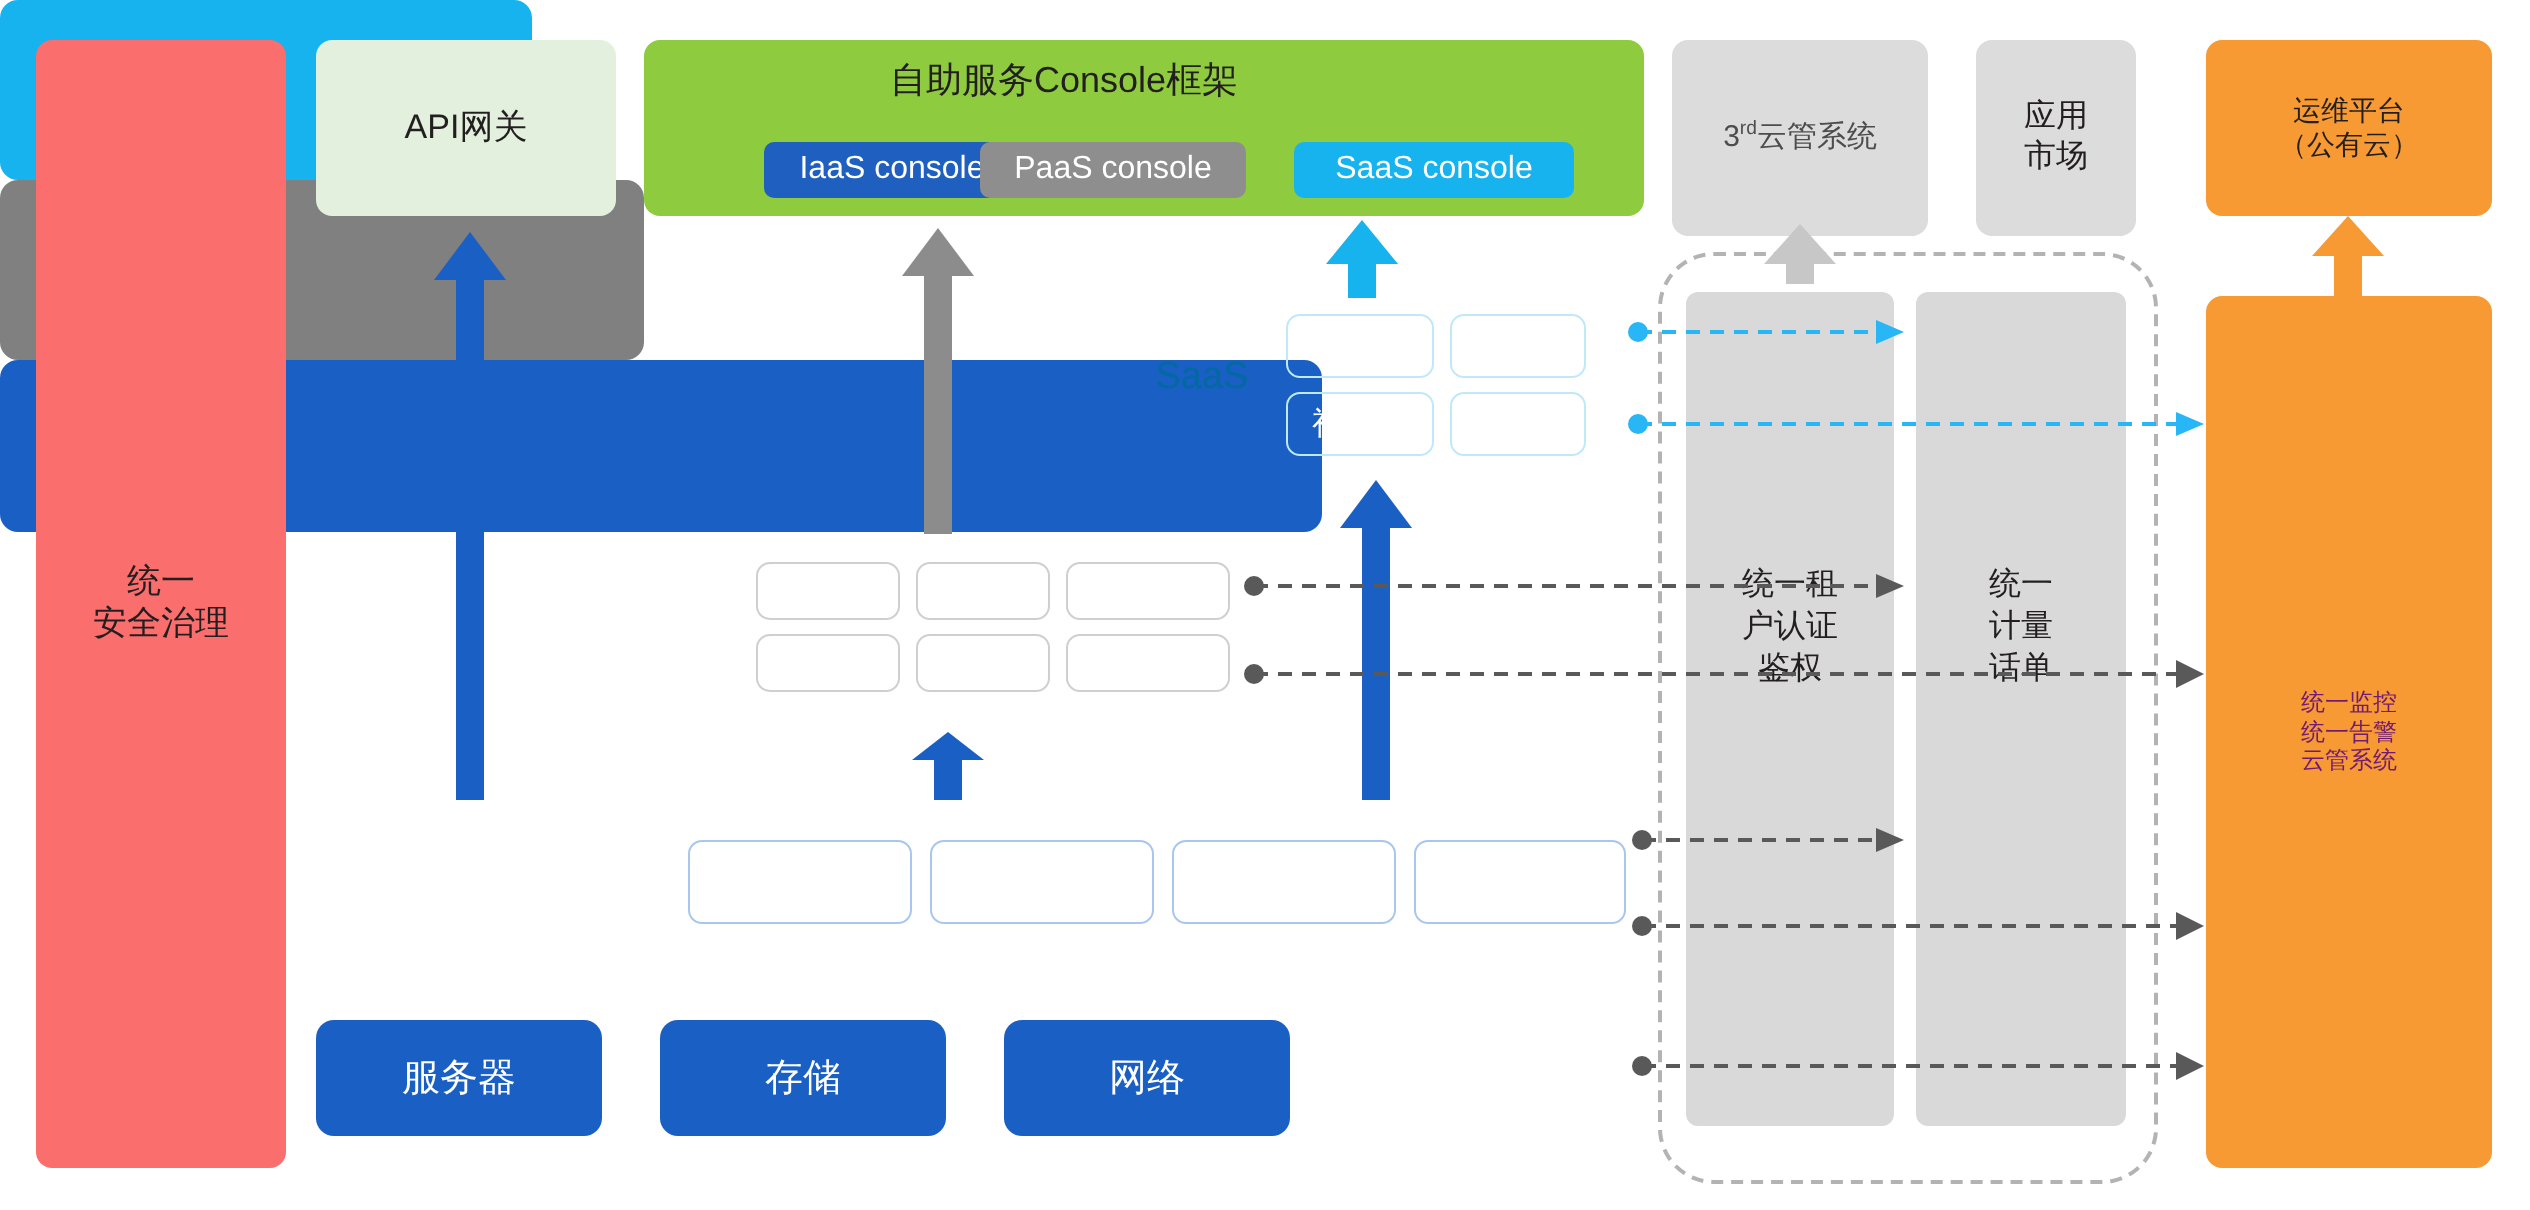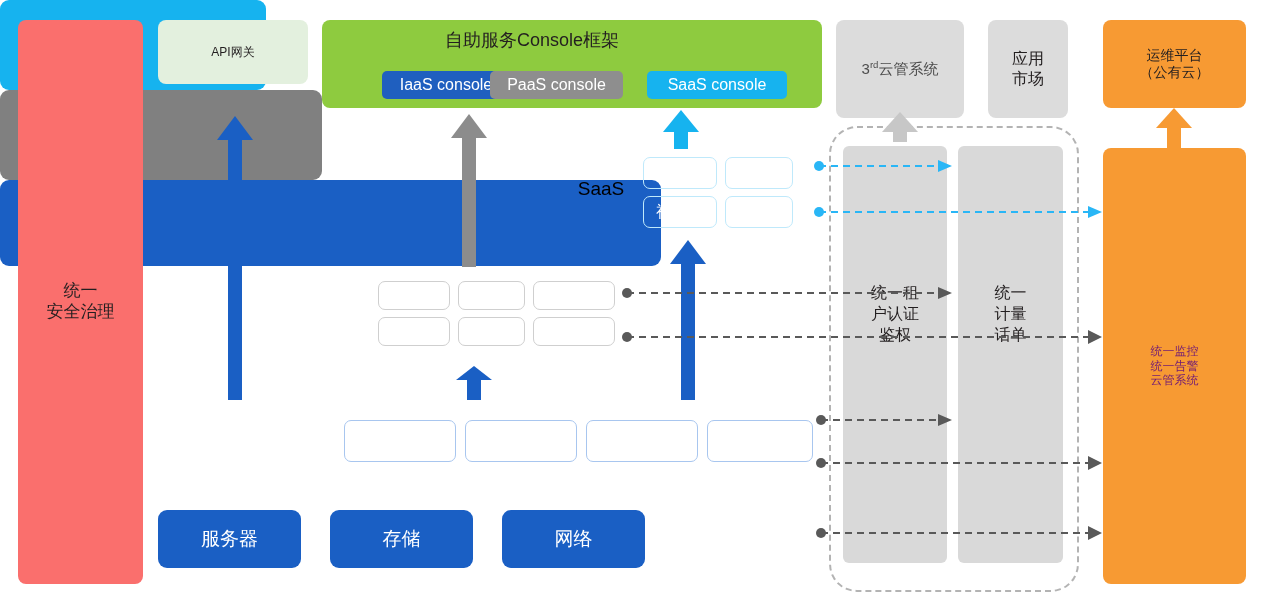--- a/index.html
+++ b/index.html
@@ -3,38 +3,38 @@
 <meta charset="utf-8">
 <style>
   html,body{margin:0;padding:0;background:#ffffff;}
   body{font-family:"Liberation Sans","DejaVu Sans",sans-serif;}
   #stage{position:relative;width:1265px;height:605px;background:#fff;overflow:hidden;}
   .box{position:absolute;box-sizing:border-box;display:flex;align-items:center;justify-content:center;text-align:center;line-height:1.22;}
   .rounded{border-radius:9px;}
   
   #sec-gov{left:18px;top:20px;width:125px;height:564px;background:#fa6f6d;color:#231f20;font-size:17px;border-radius:8px;}
   
-  #api-gw{left:158px;top:20px;width:150px;height:64px;background:#e3f0de;color:#231f20;font-size:12px;border-radius:8px;}
+  #api-gw{left:158px;top:20px;width:150px;height:88px;background:#e3f0de;color:#231f20;font-size:17px;border-radius:8px;}
   
   #console-frame{left:322px;top:20px;width:500px;height:88px;background:#8dc63f;background:#8ecb3f;border-radius:8px;}
   #console-title{position:absolute;left:322px;top:28px;width:420px;height:26px;color:#231f20;font-size:18px;}
   .console-chip{position:absolute;height:28px;border-radius:5px;color:#fff;font-size:16px;display:flex;align-items:center;justify-content:center;}
   #chip-iaas{left:334px;top:71px;width:128px;background:#1f5fbf;margin-left:48px;}
   #chip-paas{left:490px;top:71px;width:133px;background:#8e8e8e;}
   #chip-saas{left:647px;top:71px;width:140px;background:#16b3ef;}
   
   #third-party{left:836px;top:20px;width:128px;height:98px;background:#dcdcdc;color:#4d4d4d;font-size:15px;border-radius:8px;}
   #app-market{left:988px;top:20px;width:80px;height:98px;background:#dcdcdc;color:#231f20;font-size:16px;border-radius:8px;}
   
   #ops-top{left:1103px;top:20px;width:143px;height:88px;background:#f7941e;background:#f79a33;color:#231f20;font-size:14px;border-radius:8px;}
   
   #ops-main{left:1103px;top:148px;width:143px;height:436px;background:#f79a33;color:#701a75;font-size:12px;border-radius:8px;}
   
   #saas{left:553px;top:147px;width:266px;height:90px;background:#16b3ef;border-radius:9px;}
-  #saas-label{position:absolute;left:563px;top:178px;width:76px;color:#000000;font-size:19px;text-align:center;}
+  #saas-label{position:absolute;left:563px;top:178px;width:76px;color:#0369a1;font-size:19px;text-align:center;}
   .saas-chip{position:absolute;height:30px;border:1.6px solid #bfe9fb;border-radius:7px;color:#fff;font-size:16px;display:flex;align-items:center;justify-content:center;}
   #sc-0{left:643px;top:157px;width:72px;}
   #sc-1{left:725px;top:157px;width:66px;}
   #sc-2{left:643px;top:196px;width:72px;}
   #sc-3{left:725px;top:196px;width:66px;}
   
   #paas{left:303px;top:267px;width:322px;height:90px;background:#808080;border-radius:9px;}
   #paas-label{position:absolute;left:313px;top:298px;width:72px;color:#fff;font-size:19px;text-align:center;}
   .paas-chip{position:absolute;height:27px;border:1.6px solid #cfcfcf;border-radius:7px;color:#fff;font-size:14px;display:flex;align-items:center;justify-content:center;}
   #pc-0{left:378px;top:281px;width:70px;}

